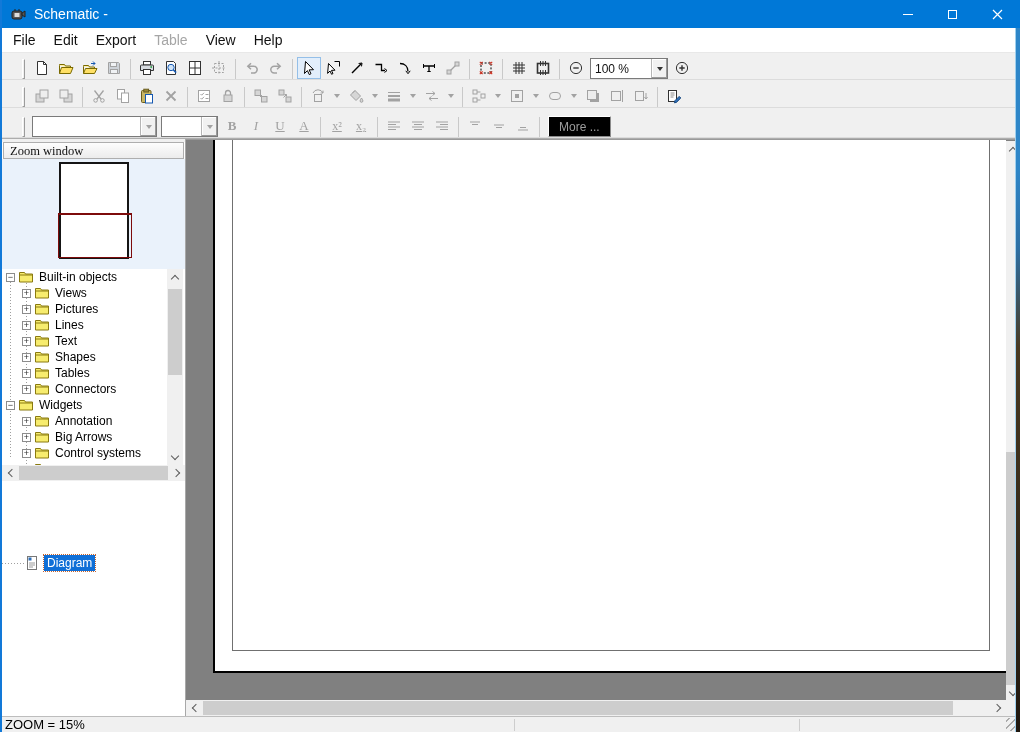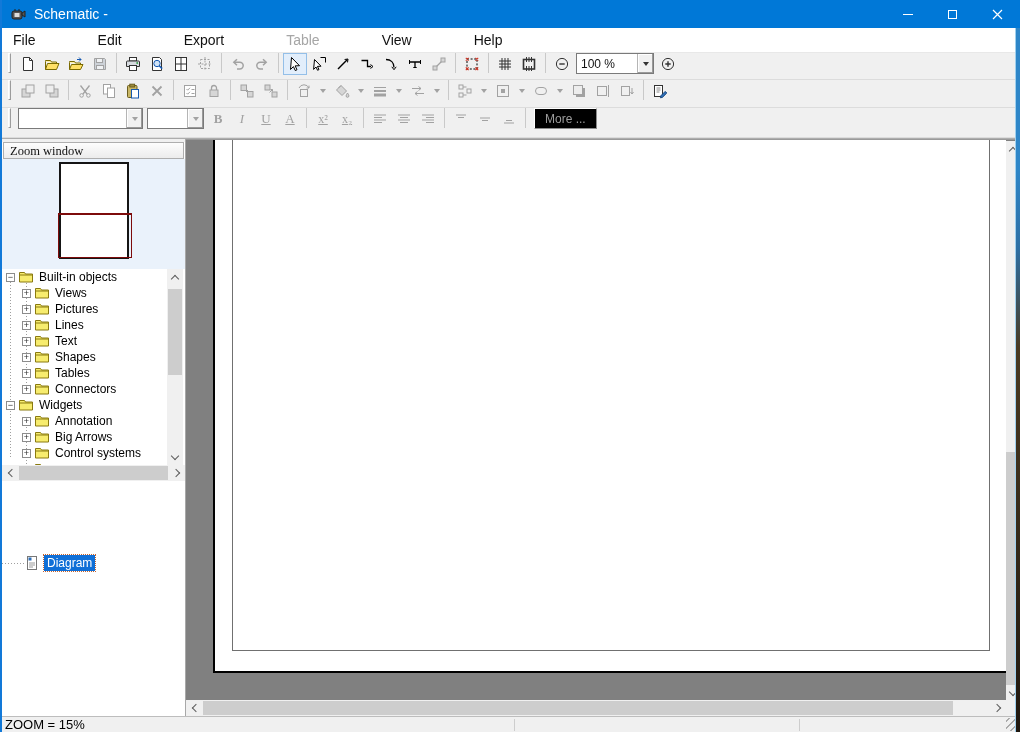--- a/index.html
+++ b/index.html
@@ -9,25 +9,25 @@
     border-left:2px solid #1279d8;}
   
   .titlebar{height:28px;background:#0078d7;display:flex;align-items:center;flex:0 0 28px;}
   .app-icon{width:16px;height:16px;margin:0 8px 0 8px;}
   .title-text{color:#fff;font-size:14px;}
   .tb-spacer{flex:1;}
   .wc{width:45px;height:28px;display:flex;align-items:center;justify-content:center;cursor:default;}
   .glyph-min{width:10px;height:1px;background:#fff;}
   .glyph-max{width:9px;height:9px;border:1px solid #fff;}
   
-  .menubar{height:24px;background:#fff;display:flex;align-items:center;padding-left:2px;flex:0 0 24px;gap:44px;}
+  .menubar{height:24px;background:#fff;display:flex;align-items:center;padding-left:2px;flex:0 0 24px;}
   .menu-item{padding:3px 9px;font-size:14px;color:#111;}
   .menu-item.dis{color:#a6a6a6;}
   
-  .toolbar{background:#f0f0f0;display:flex;align-items:flex-start;border-bottom:1px solid #dcdcdc;padding-left:3px;}
+  .toolbar{background:#f0f0f0;display:flex;align-items:flex-end;border-bottom:1px solid #dcdcdc;padding-left:17px;}
   .toolbar.r1{height:28px;flex:0 0 28px;border-top:1px solid #e8e8e8;}
   .toolbar.r2{height:28px;flex:0 0 28px;}
   .toolbar.r3{height:30px;flex:0 0 30px;}
   .tb-handle{width:3px;height:20px;margin:0 5px 0 3px;border:1px solid;border-color:#fff #9c9c9c #9c9c9c #fff;}
   .tb-sep{width:1px;height:20px;background:#c9c9c9;margin:0 4px;}
   .tb-btn{width:24px;height:22px;border:1px solid transparent;background:transparent;padding:0;
     display:flex;align-items:center;justify-content:center;color:#222;}
   .tb-btn.off{color:#a2a2a2;}
   .tb-btn.on{background:#e2eefb;border:1px solid #94bfe8;}
   .tb-btn .ic{width:16px;height:16px;display:block;}

